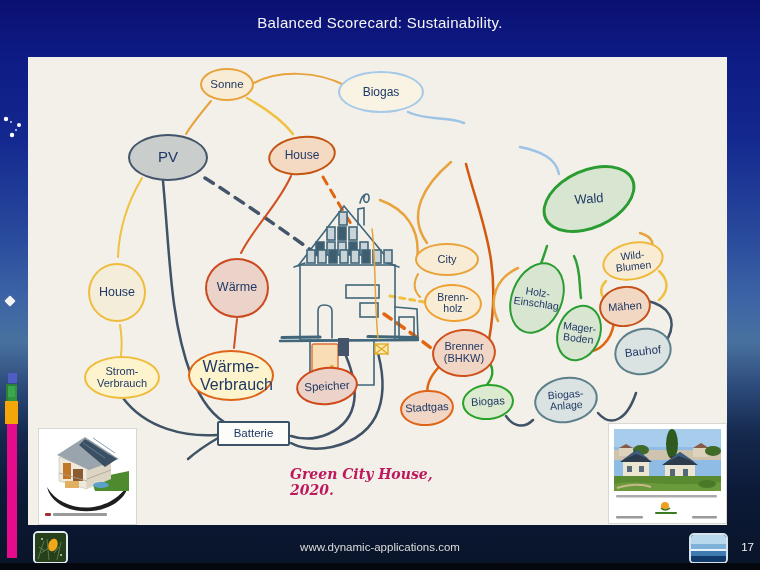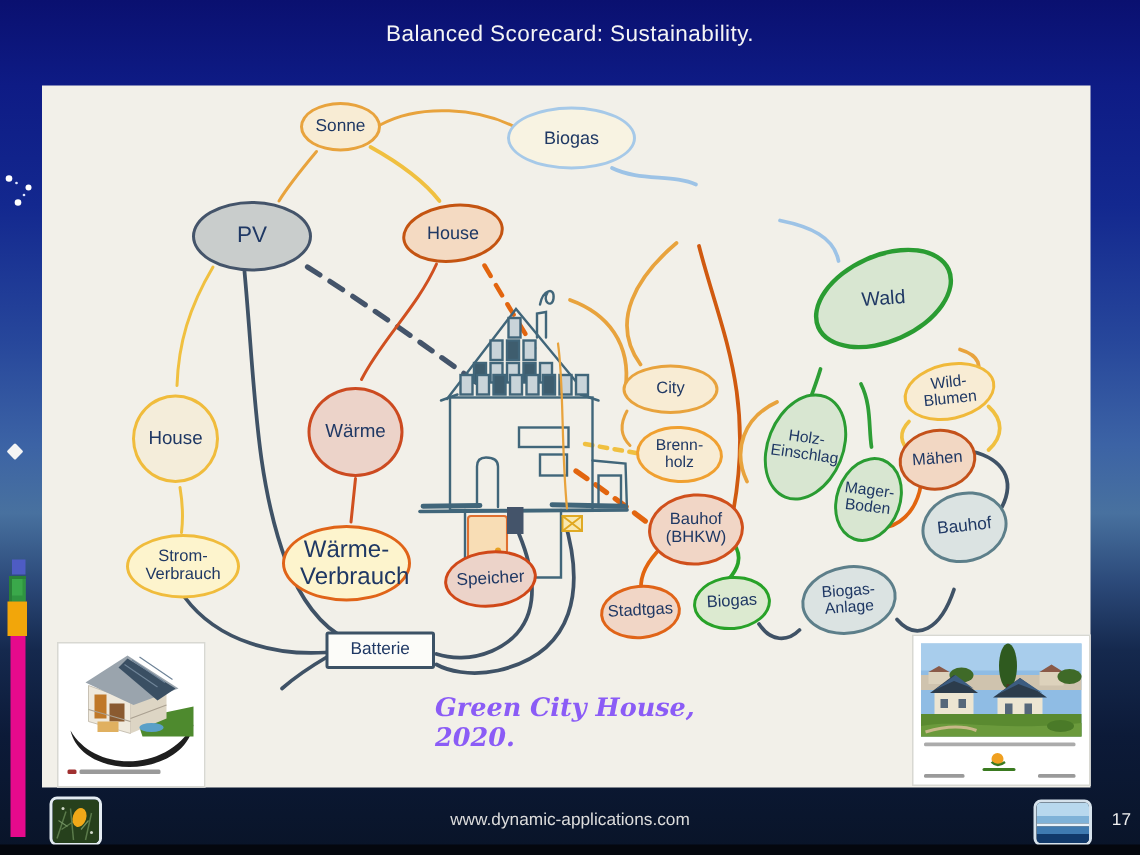--- a/index.html
+++ b/index.html
@@ -10,22 +10,22 @@
     font-size:15px;letter-spacing:.3px;}
   #slide{position:absolute;left:28px;top:57px;width:699px;height:468px;background:#f2f0e9;}
   #wires{position:absolute;left:0;top:0;width:699px;height:468px;pointer-events:none;z-index:1;}
   .node{position:absolute;z-index:2;}
   .node .shape{position:absolute;inset:0;border-radius:50%;}
   .node .lbl{position:relative;display:flex;align-items:center;justify-content:center;
     width:100%;height:100%;text-align:center;color:#1f3864;line-height:1.08;z-index:1;}
   .node .lbl span{display:inline-block;}
   #batterie .shape{border-radius:2px;}
   #caption{position:absolute;left:262px;top:410px;width:190px;height:30px;z-index:2;
-    display:flex;align-items:center;justify-content:center;color:#8b5cf6;
-    font-family:"DejaVu Serif","Liberation Serif",serif;font-style:italic;font-weight:bold;font-size:17px;}
+    display:flex;align-items:center;justify-content:center;color:#be185d;
+    font-family:"DejaVu Serif","Liberation Serif",serif;font-style:italic;font-weight:bold;font-size:14px;}
   .figcard{position:absolute;background:#ffffff;border:1px solid #d8d8d2;z-index:2;}
   
   .marker{position:absolute;}
   #diamond{left:6px;top:297px;width:8px;height:8px;background:#f4f4f4;transform:rotate(45deg);border-radius:1px;}
   #bar-blue{left:8px;top:373px;width:9px;height:10px;background:#4e5cc4;}
   #bar-green{left:6px;top:384px;width:11px;height:17px;background:#3aa84a;box-shadow:inset 2px 2px 0 #2a8038,inset -2px -4px 0 #2f9440;}
   #bar-orange{left:5px;top:401px;width:13px;height:23px;background:#f2a60a;}
   #bar-magenta{left:7px;top:424px;width:10px;height:134px;background:#e60a8c;}
   
   #footer-url{position:absolute;left:0;top:541px;width:760px;text-align:center;color:#dcdcdc;font-size:11.5px;}
@@ -233,21 +233,21 @@
     </div>
     <div class="node" id="speicher" style="left:268px;top:310px;width:62px;height:38px;font-size:11.5px">
       <div class="shape" style="background:#ecd3c9;border:2.5px solid #d04818;transform:rotate(-6deg)"></div>
       <div class="lbl" style="transform:rotate(-3deg)">
           <span>Speicher</span>
         </div>
     </div>
     <div class="node" id="brenner-bhkw" style="left:404px;top:272px;width:64px;height:48px;font-size:11px">
       <div class="shape" style="background:#f1d6c6;border:2.5px solid #d0501c;transform:rotate(-4deg)"></div>
       <div class="lbl">
-          <span style="width:54px">Bauhof (BHKW)</span>
+          <span style="width:54px">Brenner (BHKW)</span>
         </div>
     </div>
     <div class="node" id="stadtgas" style="left:372px;top:333px;width:54px;height:36px;font-size:11px">
       <div class="shape" style="background:#f1d6c6;border:2.5px solid #e06418;transform:rotate(-5deg)"></div>
       <div class="lbl" style="transform:rotate(-3deg)">
           <span>Stadtgas</span>
         </div>
     </div>
     <div class="node" id="biogas" style="left:434px;top:327px;width:52px;height:36px;font-size:11px">
       <div class="shape" style="background:#dcead0;border:2.5px solid #28a228;transform:rotate(-5deg)"></div>

